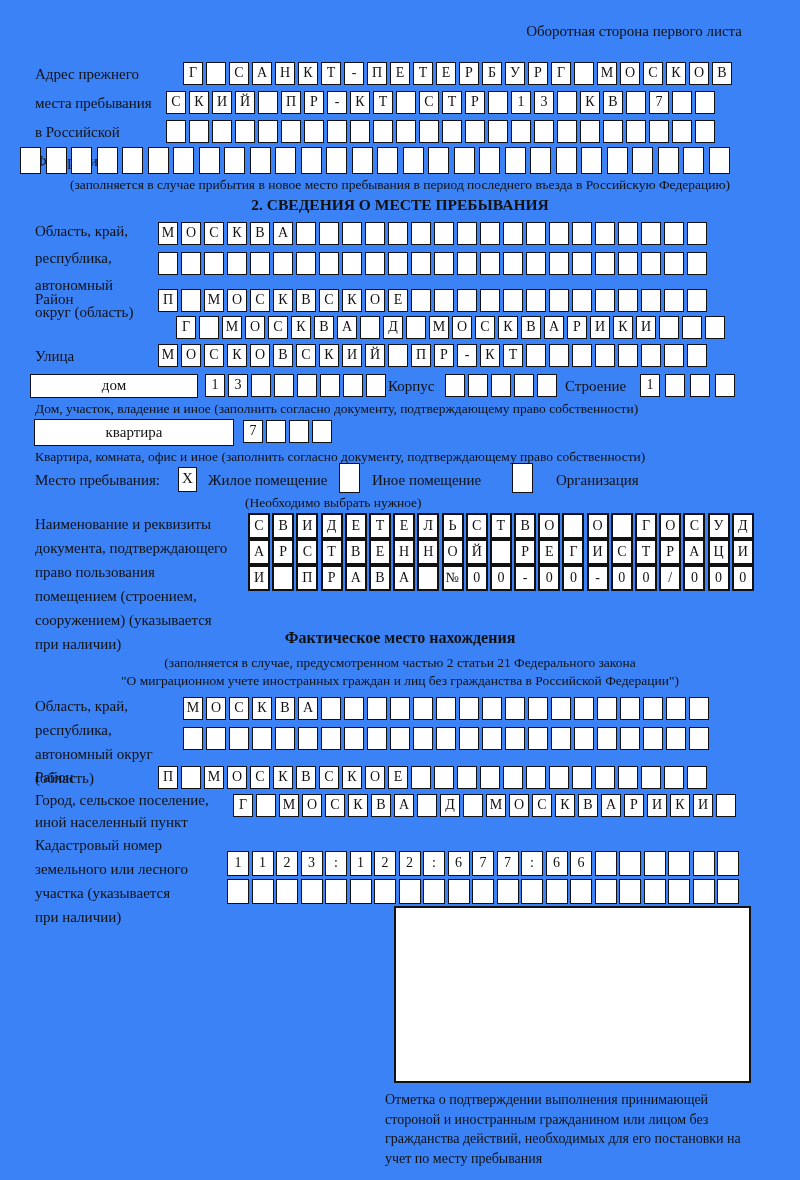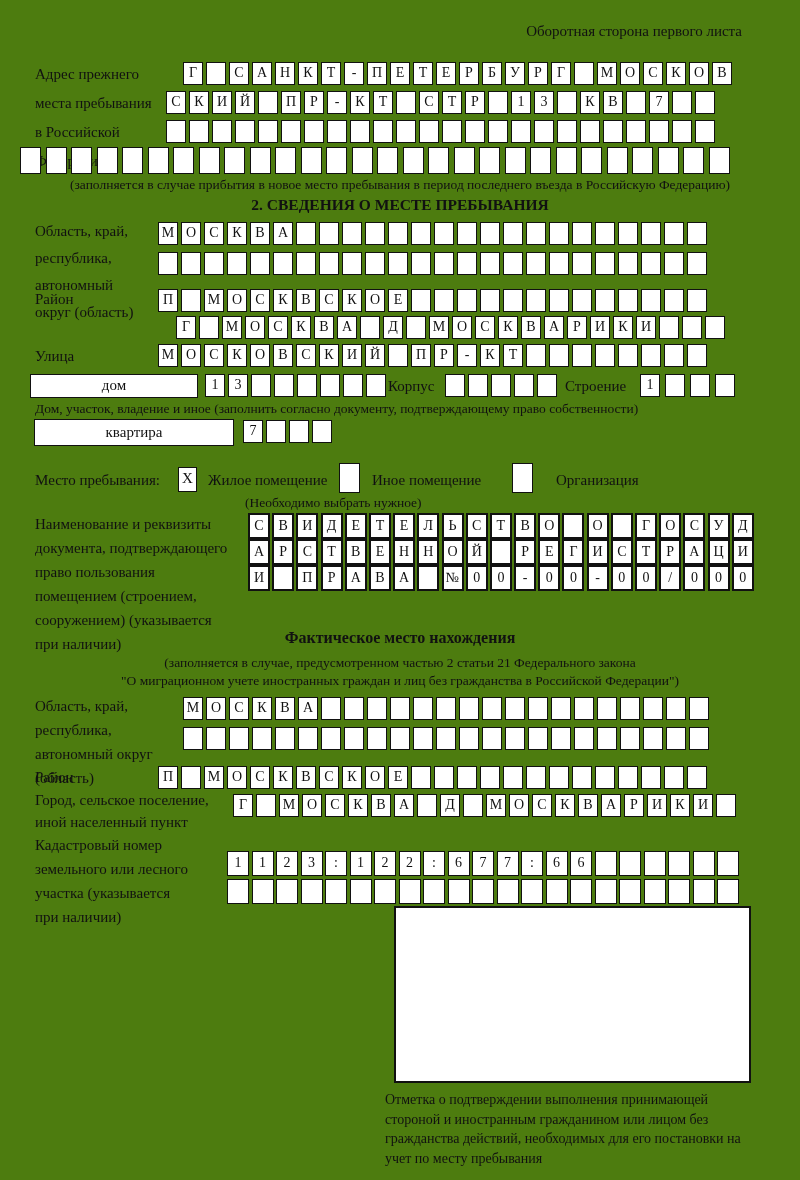--- a/index.html
+++ b/index.html
@@ -1,17 +1,17 @@
 <!DOCTYPE html>
 <html><head>
 <meta charset="utf-8">
 <style>
   html,body{margin:0;padding:0;background:#fff;}
   body{font-family:"Liberation Serif", serif; color:#111;}
-  #form{position:relative;width:800px;height:1180px;background:#4d7c0f;overflow:hidden;}
+  #form{position:relative;width:800px;height:1180px;background:#3b82f6;overflow:hidden;}
 
   .abs{position:absolute;}
   .lbl{font-size:15px;line-height:28px;white-space:pre-line;}
   .lh29{line-height:29px;}
   .lh27{line-height:27px;}
   .lh24{line-height:24px;}
   .lh21{line-height:21.5px;}
   .cap{font-size:13.5px;}
   .center{left:0;width:800px;text-align:center;}
   .bold{font-weight:bold;}
@@ -324,20 +324,21 @@
     </div>
   <div class="abs cap" style="left:35px;top:401px;">Дом, участок, владение и иное (заполнить согласно документу, подтверждающему право собственности)</div>
 
   <div class="abs widebox" style="left:34px;top:419px;width:200px;height:27px;line-height:24px;">квартира</div>
   <div class="abs cellrow" style="left:243px;top:420px;">
       <span class="cb">7</span>
       <span class="cb"></span>
       <span class="cb"></span>
       <span class="cb"></span>
     </div>
+  <div class="abs cap" style="left:35px;top:449px;">Квартира, комната, офис и иное (заполнить согласно документу, подтверждающему право собственности)</div>
 
   <div class="abs lbl" style="left:35px;top:468px;line-height:24px;">Место пребывания:</div>
   <div class="abs chk" style="left:178px;top:467px;width:19px;height:25px;line-height:21px;">X</div>
   <div class="abs lbl" style="left:208px;top:468px;line-height:24px;">Жилое помещение</div>
   <div class="abs chk" style="left:339px;top:463px;width:21px;height:30px;"></div>
   <div class="abs lbl" style="left:372px;top:468px;line-height:24px;">Иное помещение</div>
   <div class="abs chk" style="left:512px;top:463px;width:21px;height:30px;"></div>
   <div class="abs lbl" style="left:556px;top:468px;line-height:24px;">Организация</div>
   <div class="abs cap" style="left:245px;top:495px;">(Необходимо выбрать нужное)</div>
 

